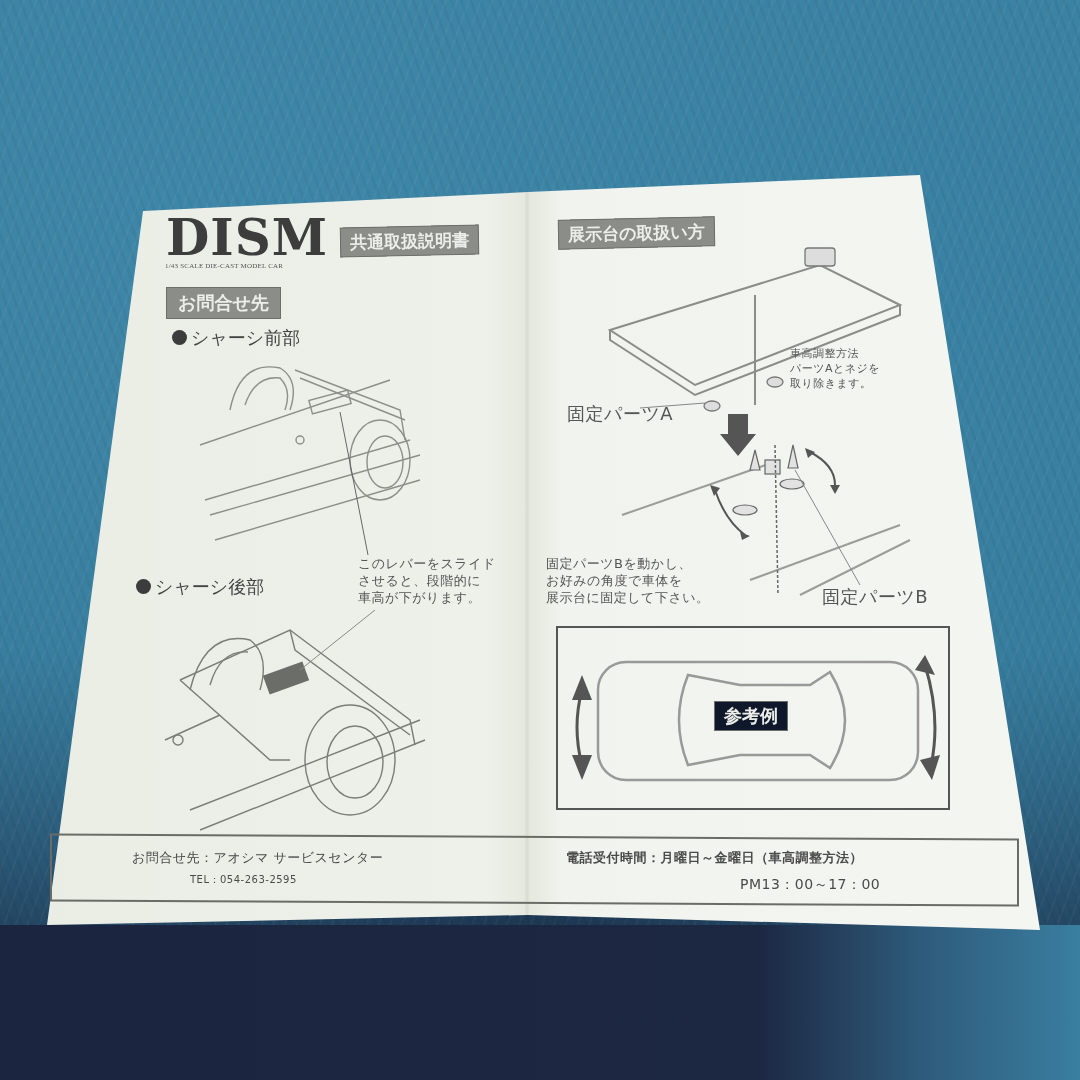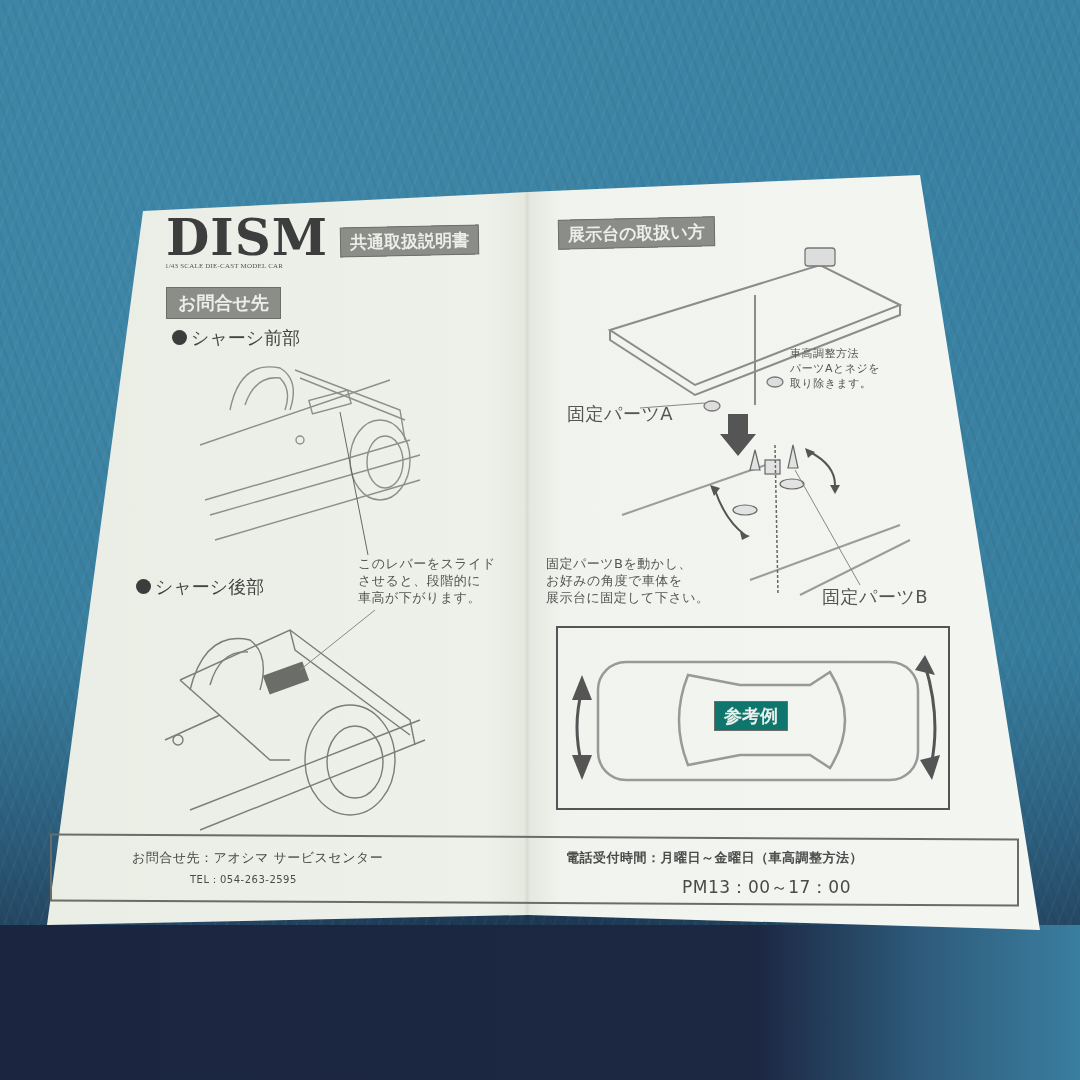--- a/index.html
+++ b/index.html
@@ -192,19 +192,19 @@
     <path d="M12 70 L22 45 L32 70 Z"></path>
     <path d="M12 125 L22 150 L32 125 Z"></path>
     <path d="M355 40 L365 25 L375 45 Z"></path>
     <path d="M360 130 L372 150 L380 125 Z"></path>
   </g>
   <g fill="none" stroke="#555" stroke-width="3">
     <path d="M22 60 Q12 97 22 135"></path>
     <path d="M365 35 Q382 90 370 140"></path>
   </g>
 </svg>
-<div class="el label-box" style="left:714px; top:701px; font-size:18px; background:#0f766e;">参考例</div>
+<div class="el label-box" style="left:714px; top:701px; font-size:18px; background:#0f172a;">参考例</div>
 
 <div class="el footer-box"></div>
 <div class="el footer-text" style="left:132px; top:849px;">お問合せ先：アオシマ サービスセンター</div>
 <div class="el footer-text" style="left:190px; top:873px; font-size:10px;">TEL：054-263-2595</div>
 <div class="el footer-text" style="left:566px; top:849px; font-weight:bold;">電話受付時間：月曜日～金曜日（車高調整方法）</div>
-<div class="el footer-text" style="left:682px; top:876px; font-size:17px;">PM13：00～17：00</div>
+<div class="el footer-text" style="left:740px; top:876px; font-size:14px;">PM13：00～17：00</div>
 
 </body></html>

